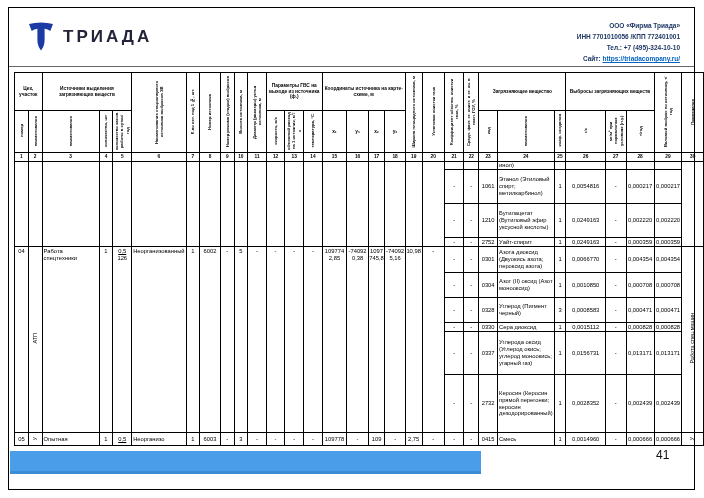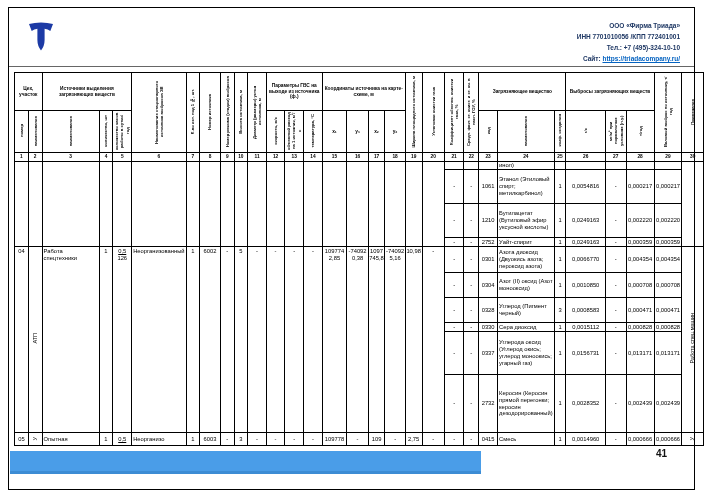--- a/index.html
+++ b/index.html
@@ -20,32 +20,33 @@
   .tbl td.name{text-align:left;padding:0 1px;}
   .tbl td.top{vertical-align:top;padding-top:1px;}
   .brk{word-break:break-all;}
   .vert{writing-mode:vertical-rl;transform:rotate(180deg);display:inline-block;line-height:1.25;}
   th .vert{font-size:4.2px;font-weight:bold;}
   td .vert{font-size:5.5px;}
   .v1{max-height:72px;}
   .v2{max-height:38px;}
   .frtop{text-decoration:underline;}
   .blue-bar{position:absolute;left:10px;top:451px;width:471px;height:20px;}
-  .page-num{position:absolute;left:656px;top:448px;font-size:10px;font-weight:bold;color:#111;}
+  .page-num{position:absolute;left:656px;top:448px;font-size:12px;font-weight:normal;color:#111;}
 </style>
 </head>
 <body>
 
 <div class="page-border"></div>
 <div class="header-rule"></div>
 
 <div class="logo">
   <svg viewBox="0 0 100 104" style="color: rgb(28, 58, 165);">
     <path fill="currentColor" d="M10 10 Q28 5 50 5 Q72 5 90 10 L81 34 Q73 27 62 26 L62 64 Q62 84 50 99 Q38 84 38 64 L38 26 Q27 27 19 34 Z"></path>
   </svg>
+  <span class="logo-text">ТРИАДА</span>
 </div>
 
 <div class="company">
   <div>ООО «Фирма Триада»</div>
   <div>ИНН 7701010056 /КПП 772401001</div>
   <div>Тел.: +7 (495)-324-10-10</div>
   <div>
     <span>Сайт:</span>
     <a href="#" style="color: rgb(5, 99, 193);">https://triadacompany.ru/</a>
   </div>

